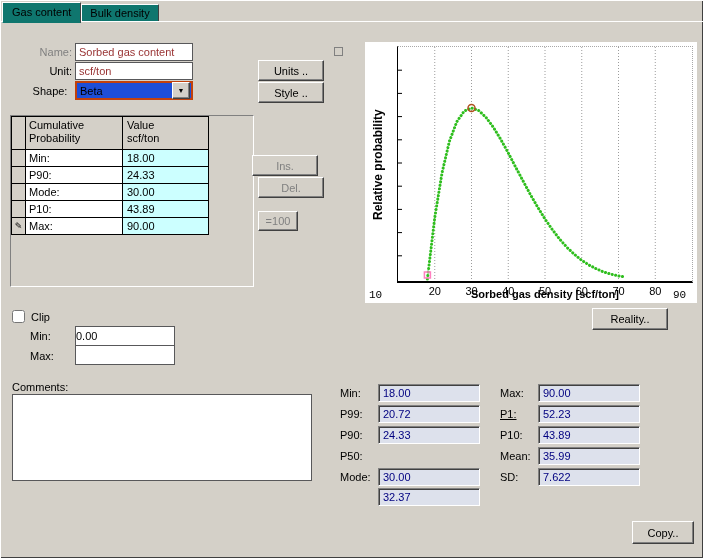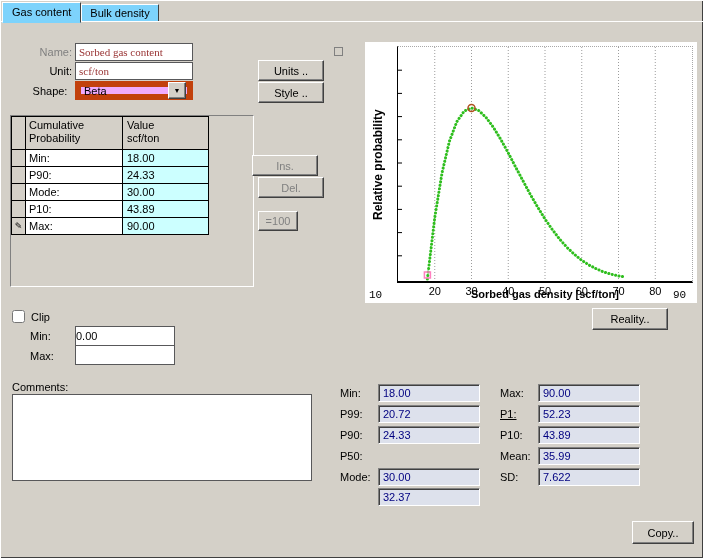--- a/index.html
+++ b/index.html
@@ -7,44 +7,44 @@
   #dialog{
     position:relative;width:703px;height:558px;background:#d4d0c8;
     font-family:"Liberation Sans","DejaVu Sans",sans-serif;font-size:11px;color:#000;
     overflow:hidden;box-shadow:inset 1px 1px 0 #ffffff, inset -1px -1px 0 #404040;
   }
   .label{position:absolute;white-space:nowrap;}
   .disabled-text{color:#808080;}
 
   
   #tabbar{position:absolute;left:2px;top:2px;display:flex;align-items:flex-end;z-index:3;}
-  .tab{background:#7dd3fc;border:1px solid;border-color:#ffffff #404040 transparent #ffffff;
+  .tab{background:#0f766e;border:1px solid;border-color:#ffffff #404040 transparent #ffffff;
        padding:3px 9px 4px 9px;position:relative;cursor:default;}
   .tab.inactive{padding:2px 8px 2px 8px;margin-bottom:2px;border-bottom:none;z-index:1;}
   .tab.active{z-index:4;}
   #panel-top-line{position:absolute;left:0;top:21px;width:703px;height:1px;background:#ffffff;z-index:2;}
 
   
   .btn{position:absolute;background:#d4d0c8;border:1px solid;border-color:#ffffff #404040 #404040 #ffffff;
        box-shadow:inset -1px -1px 0 #808080;text-align:center;cursor:default;
        font-size:11px;display:flex;align-items:center;justify-content:center;}
   .btn.disabled{color:#808080;}
 
   
   .field{position:absolute;background:#ffffff;border:1px solid #58585a;padding:1px 3px;
-         font-size:11px;font-family:Liberation Serif, serif;box-sizing:border-box;display:flex;align-items:center;}
+         font-size:11px;font-family:Liberation Sans, sans-serif;box-sizing:border-box;display:flex;align-items:center;}
   .stat-field{position:absolute;width:102px;height:18px;background:#dde1ec;color:#000080;
         border:1px solid;border-color:#808080 #ffffff #ffffff #808080;box-shadow:inset 1px 1px 0 #404040;
         box-sizing:border-box;padding:2px 4px;display:flex;align-items:center;}
   input.raw{position:absolute;box-sizing:border-box;border:1px solid #58585a;background:#fff;
         font-family:inherit;font-size:11px;padding:1px 0;margin:0;outline:none;}
 
   
-  #shape-select{position:absolute;left:75px;top:81px;width:118px;height:19px;background:#f0abfc;
-        border:6px solid #c2410c;box-sizing:border-box;display:flex;align-items:center;cursor:default;justify-content:space-between;}
+  #shape-select{position:absolute;left:75px;top:81px;width:118px;height:19px;background:#1d4ed8;
+        border:2px solid #c2410c;box-sizing:border-box;display:flex;align-items:center;cursor:default;justify-content:space-between;}
   #shape-select .val{flex:1;padding-left:3px;}
   #shape-select .drop{width:16px;height:15px;margin-right:1px;background:#d4d0c8;
         border:1px solid;border-color:#ffffff #404040 #404040 #ffffff;box-shadow:inset -1px -1px 0 #808080;
         display:flex;align-items:center;justify-content:center;font-size:7px;}
 
   
   #grid-panel{position:absolute;left:10px;top:115px;width:244px;height:172px;background:#d4d0c8;
         border:1px solid;border-color:#808080 #ffffff #ffffff #808080;box-sizing:border-box;}
   #value-table{position:absolute;left:0;top:0;border-left:1px solid #000;border-top:1px solid #000;}
   .trow{display:flex;}

